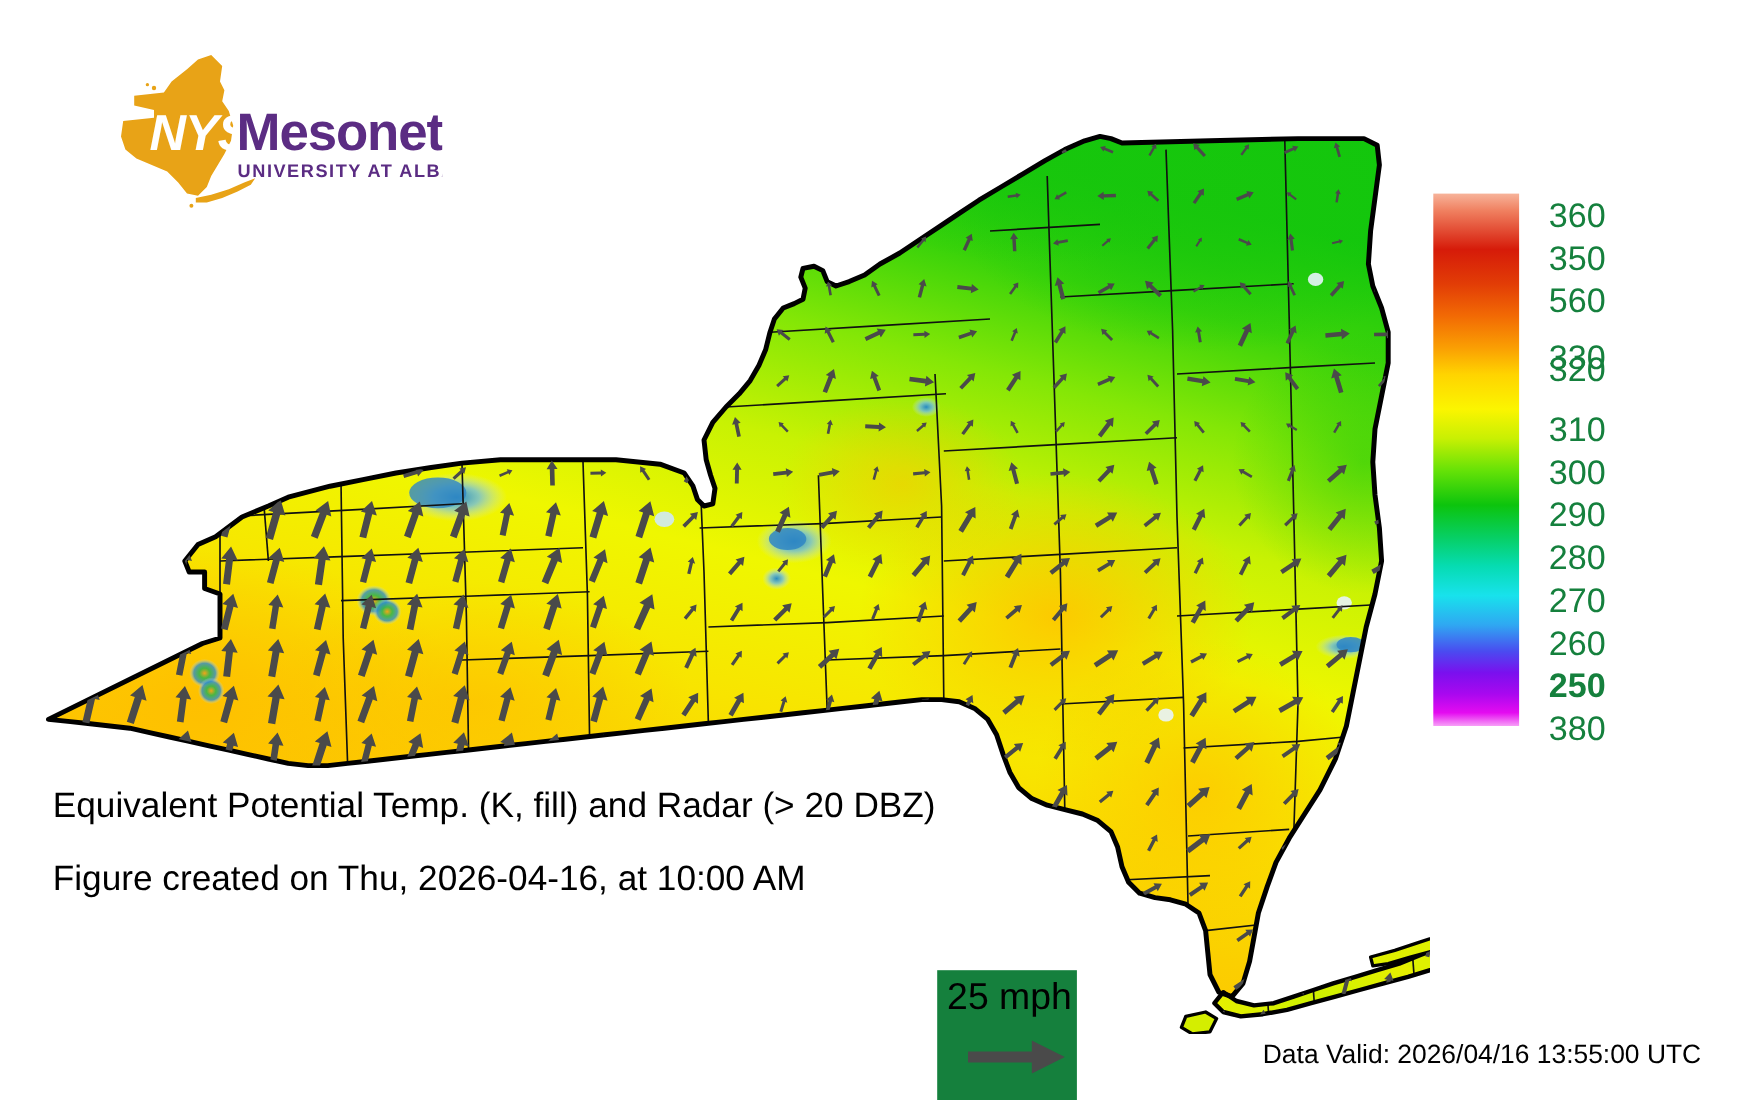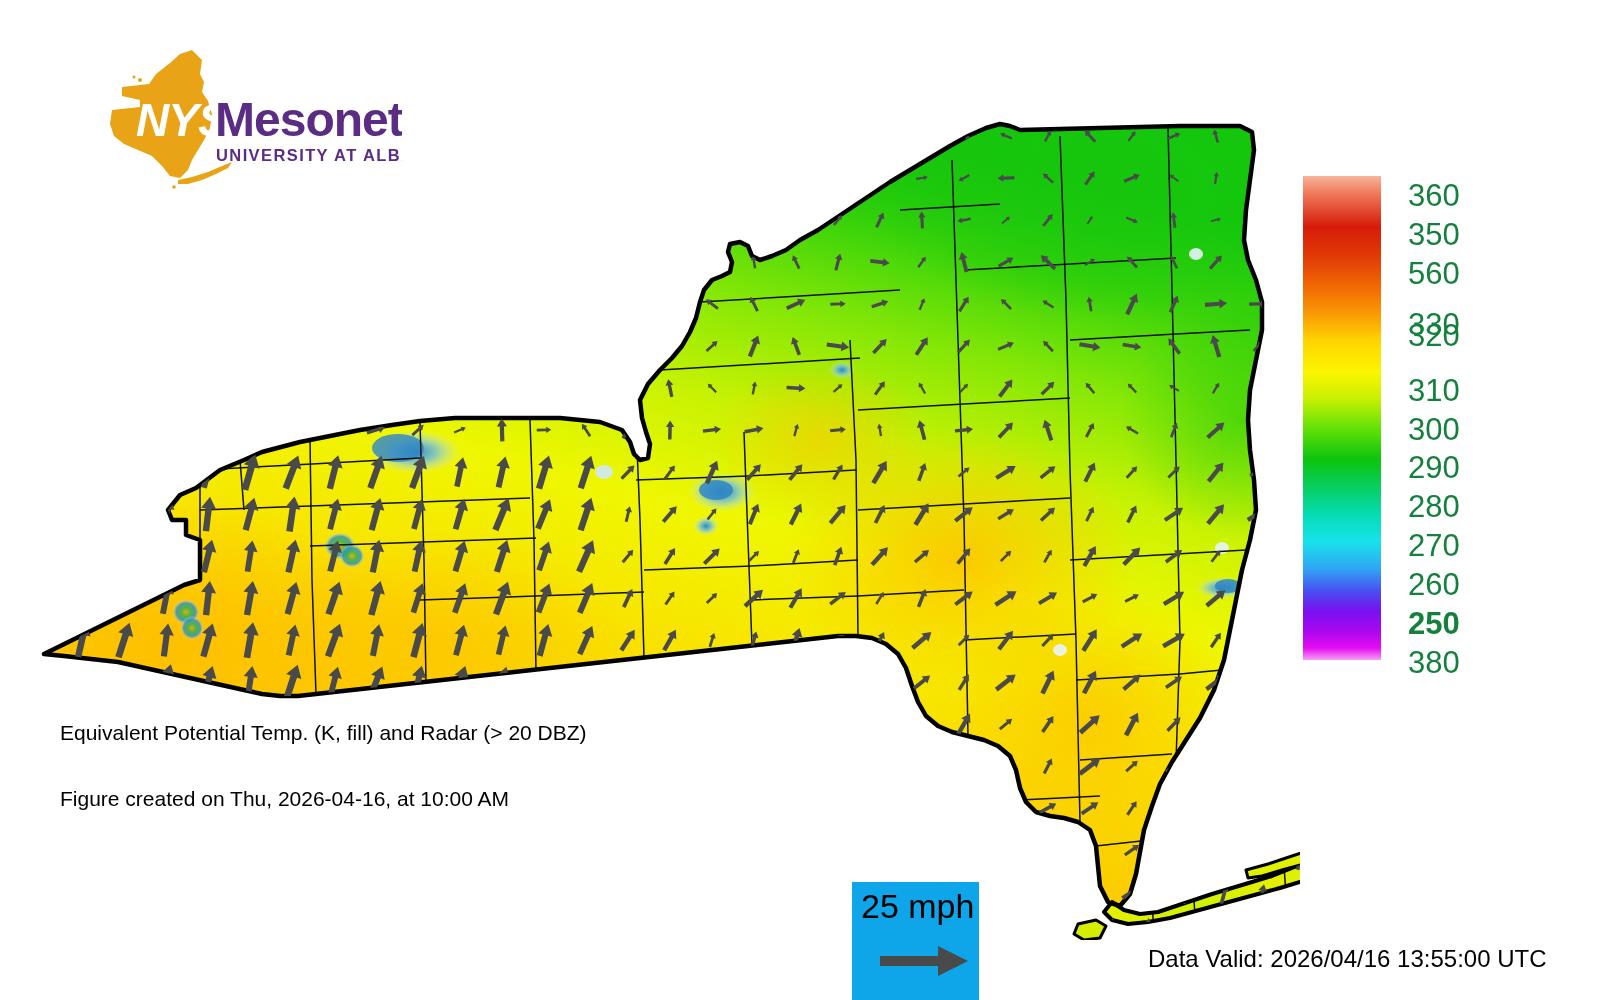--- a/index.html
+++ b/index.html
@@ -38,26 +38,26 @@
         #a908ef 94%,
         #e40bf0 97.5%,
         #f79ff7 100%);
   }
   #colorbar-ticks{position:absolute;left:105px;top:-16px;width:180px;height:516px;}
   .cb-tick{position:absolute;left:0;font-size:31px;line-height:31px;
            letter-spacing:0px;color:#15803d;font-family:"Liberation Sans",sans-serif;}
 
   
   #caption{position:absolute;left:48px;top:718px;width:900px;}
-  .cap-line{font-size:21px;line-height:29px;color:#000;margin-bottom:37px;
-            white-space:nowrap;font-family:"Liberation Sans",sans-serif;margin-left:12px;}
+  .cap-line{font-size:32px;line-height:29px;color:#000;margin-bottom:37px;
+            white-space:nowrap;font-family:"Liberation Sans",sans-serif;}
 
   
   #wind-legend{position:absolute;left:852px;top:882px;width:127px;height:118px;
-               background:#0ea5e9;}
+               background:#15803d;}
   #wind-legend-label{position:absolute;left:9px;top:6px;font-size:34px;
                      line-height:36px;color:#000;white-space:nowrap;}
   #wind-legend-arrow{position:absolute;left:28px;top:62px;width:90px;height:34px;}
 
   
   #data-valid{position:absolute;left:1148px;top:948px;font-size:24px;
               line-height:21px;color:#000000;white-space:nowrap;text-align:center;}
 </style>
 </head>
 <body>

